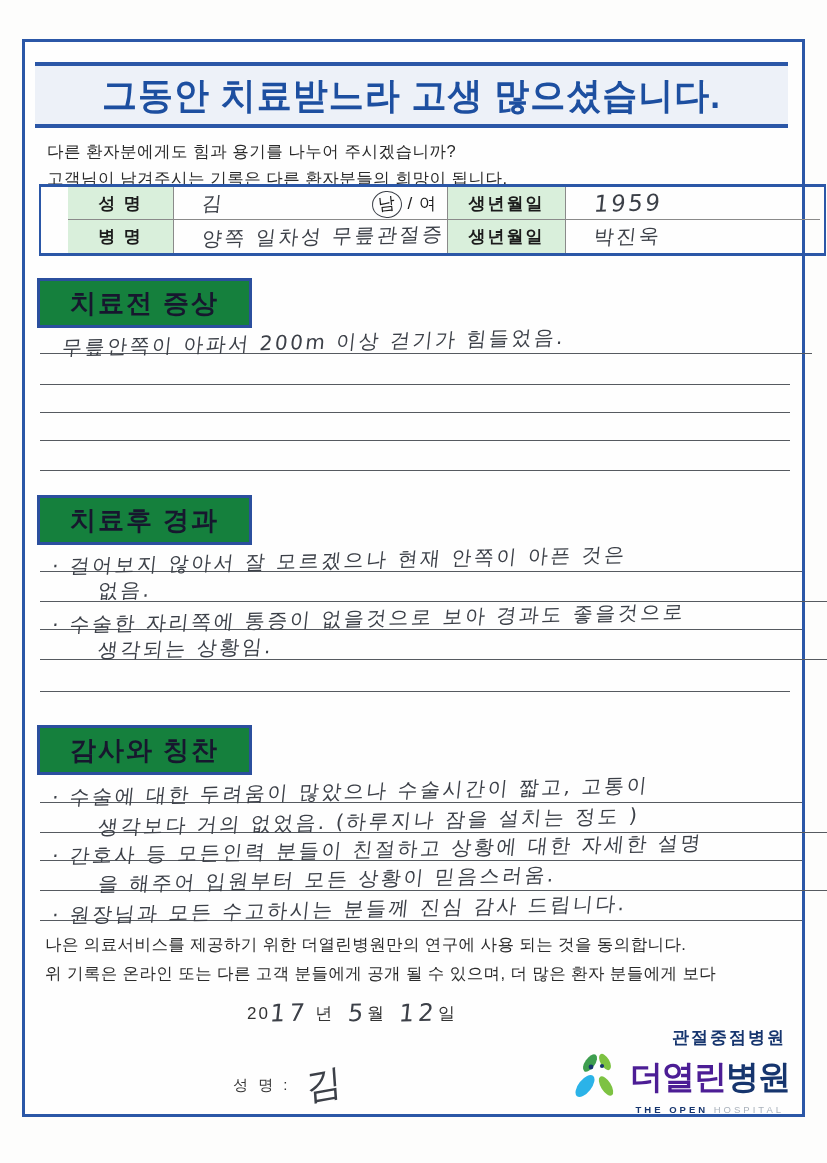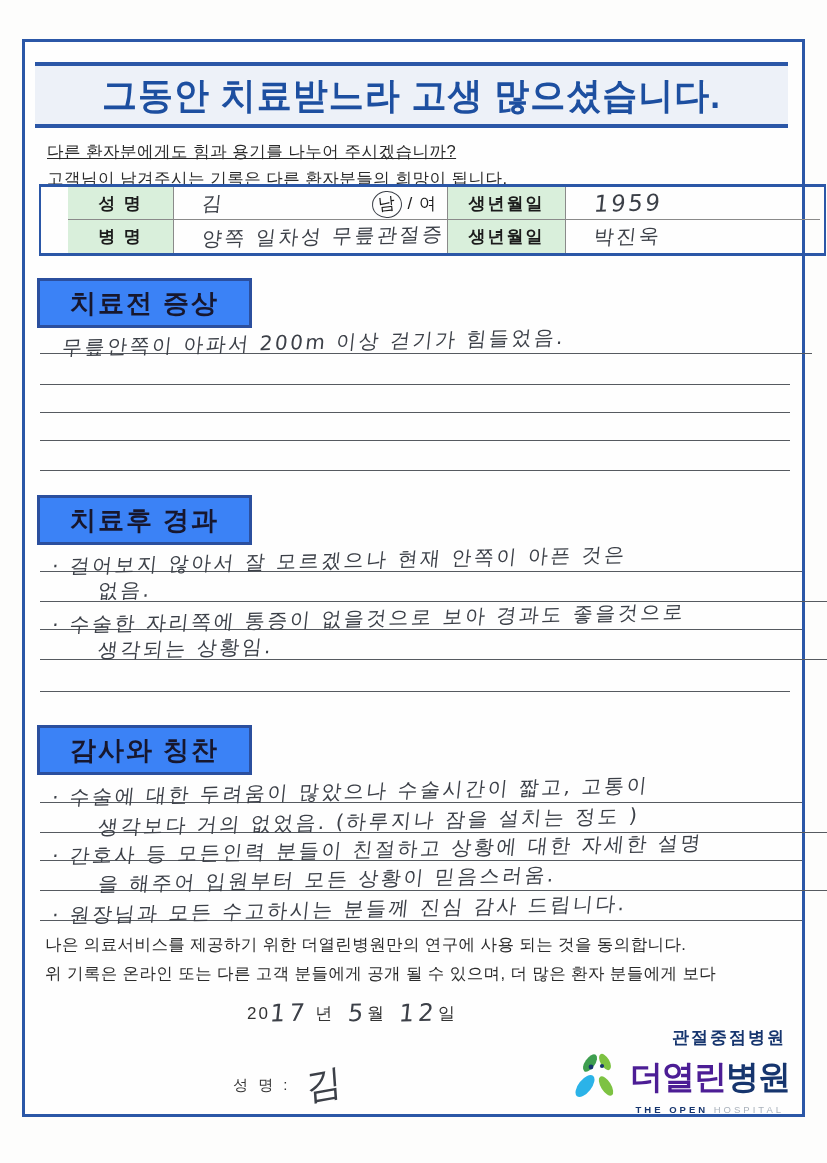--- a/index.html
+++ b/index.html
@@ -19,21 +19,21 @@
     position:absolute;left:10px;top:20px;width:753px;height:58px;
     background:#edf1f8;
     border-top:4px solid #2b57a7;border-bottom:4px solid #2b57a7;
     display:flex;align-items:center;justify-content:center;
   }
   .title-strip .t{
     font-size:35px;font-weight:bold;color:#1d4fa0;letter-spacing:1px;
     transform:scaleY(1.05);
   }
   
-  .intro{position:absolute;left:22px;top:96px;font-size:16.5px;line-height:1.65;color:#2a2a2a;letter-spacing:.5px;text-decoration:underline;}
+  .intro{position:absolute;left:22px;top:96px;font-size:16.5px;line-height:1.65;color:#2a2a2a;letter-spacing:.5px;}
   
   .ptable{
     position:absolute;left:14px;top:142px;width:756px;
     border-top:3px solid #2b57a7;border-bottom:3px solid #2b57a7;
     border-left:2px solid #2b57a7;border-right:2px solid #2b57a7;
     display:grid;grid-template-columns:106px 274px 118px 254px;grid-auto-rows:33px;padding-left:27px;
   }
   .ptable .cell{display:flex;align-items:center;position:relative;border-bottom:1px solid #8a8a8a;}
   .ptable .row2{border-bottom:none;}
   .ptable .label{
@@ -50,21 +50,21 @@
   
   .hw{
     display:inline-block;font-family:"DejaVu Sans", sans-serif;
     color:#3c4048;transform:rotate(-1.2deg) skewX(-7deg);
     font-size:20px;letter-spacing:2.5px;white-space:nowrap;
   }
   .hw.big{font-size:23px;}
   
   .sec-h{
     position:absolute;left:12px;width:209px;height:44px;
-    background:#3b82f6;border:3px solid #2b4f9e;
+    background:#15803d;border:3px solid #2b4f9e;
     display:flex;align-items:center;justify-content:center;
     font-size:26px;font-weight:bold;color:#17172e;letter-spacing:2px;
   }
   
   .ruled{
     position:absolute;left:15px;width:750px;height:29px;
     border-bottom:1.5px solid #565a60;
   }
   .ruled .hw{position:relative;top:5px;}
   .pad1{padding-left:22px;}

